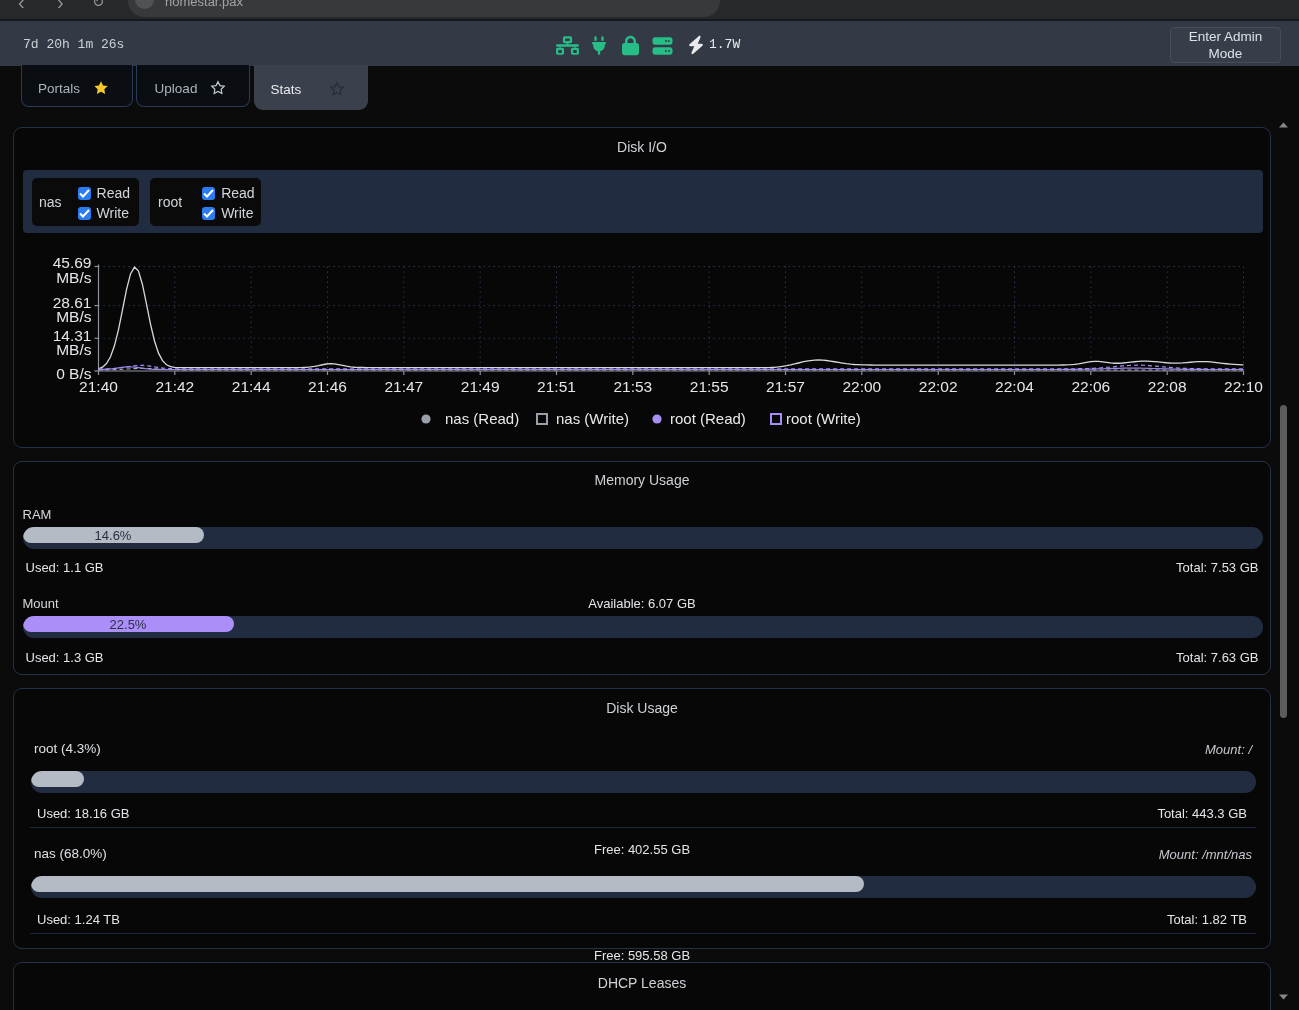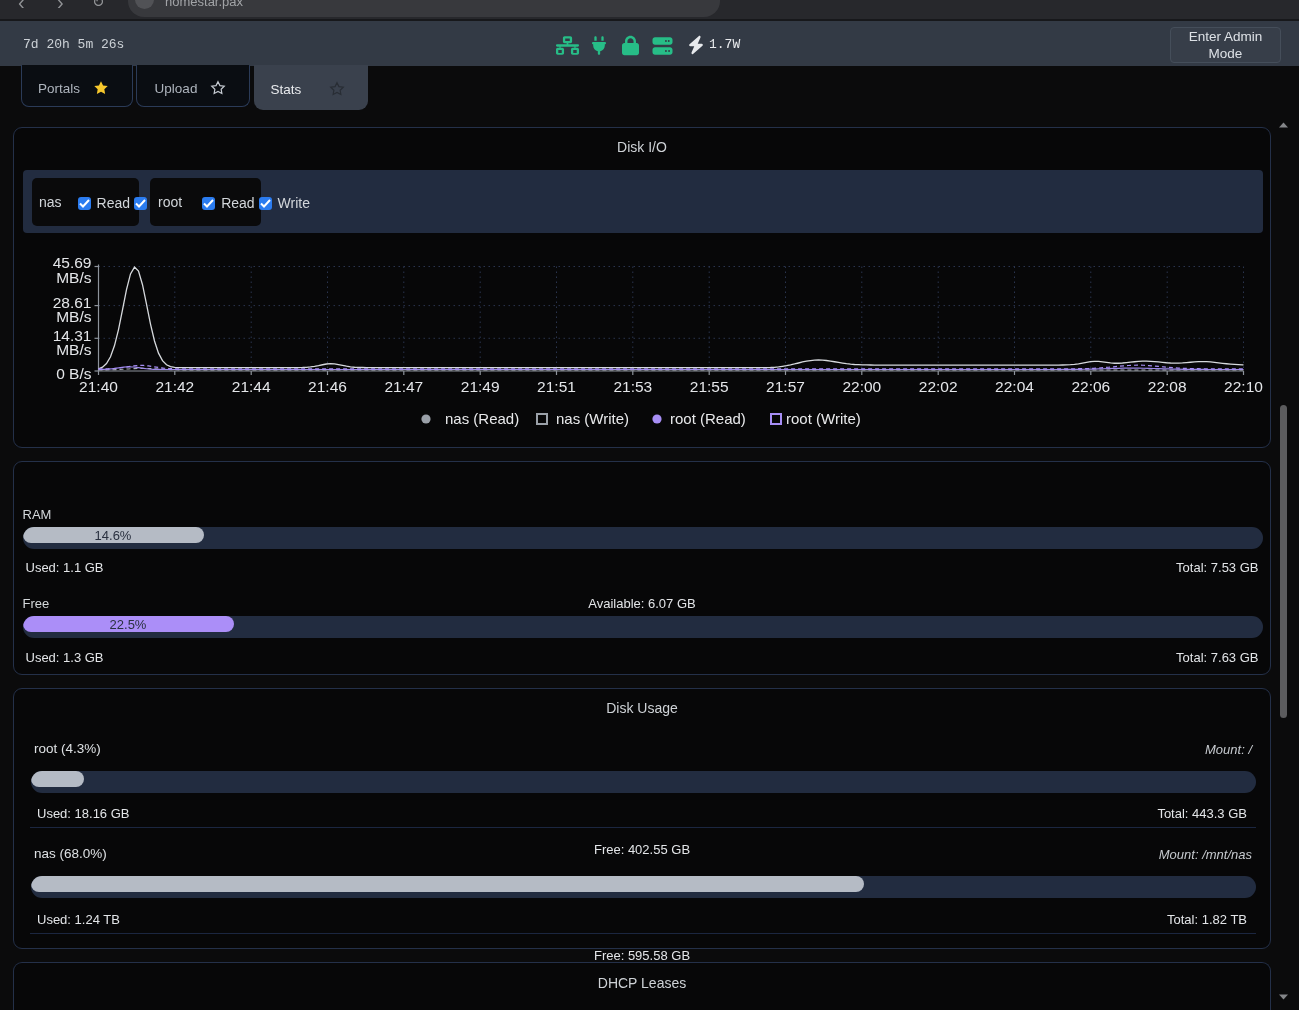--- a/index.html
+++ b/index.html
@@ -38,21 +38,21 @@
     border:1.5px solid #243049; border-radius:9px; }
   .ctitle { position:absolute; width:100%; text-align:center; font-size:14px; color:#ced2d6; }
 
   
   #card1 { top:127px; height:321px; }
   #banner { position:absolute; left:9px; top:42px; width:1240px; height:63px;
     background:#222c40; border-radius:4px; }
   .selbox { position:absolute; top:8px; height:48px; background:#0a0a0b; border-radius:5px;
     display:flex; align-items:center; }
   .selbox .sname { font-size:14px; color:#d2d6da; }
-  .ckcol { display:flex; flex-direction:row; gap:4px; padding-top:2px; }
+  .ckcol { display:flex; flex-direction:column; gap:4px; padding-top:2px; }
   .ckrow { display:flex; align-items:center; gap:6px; font-size:14px; color:#d2d6da; }
   .ckbox { width:13px; height:13px; background:#2b7cf0; border-radius:3px; position:relative; }
   .ckbox svg { position:absolute; left:1px; top:2px; }
 
   
   #card2 { top:461px; height:214px; }
   .blabel { position:absolute; left:8.5px; font-size:13px; color:#d4d8db; }
   .track { position:absolute; left:8.5px; width:1240px; height:22px; background:#222c40;
     border-radius:11px; overflow:hidden; }
   .fill { position:absolute; left:0; top:0; height:16px; border-radius:11px;
@@ -85,21 +85,21 @@
     <span class="glyph" style="left:18px; top:-9px; font-size:20px;">‹</span>
     <span class="glyph" style="left:57px; top:-9px; font-size:20px;">›</span>
     <span class="glyph" style="left:92px; top:-7px; font-size:15px;">↻</span>
     <div id="urlpill">
       <div id="urlbadge"></div>
       <div id="urltext">homestar.pax</div>
     </div>
   </div>
 
   <div class="abs" id="header">
-    <div id="uptime">7d 20h 5m 26s</div>
+    <div id="uptime">7d 20h 1m 26s</div>
     <div id="adminbtn">Enter Admin<br>Mode</div>
 
     <svg class="hicon" style="left:556px; top:15px;" width="23" height="19" viewBox="0 0 640 512" fill="#27bd87">
         <path d="M256 64H384V128H256V64zM240 0C213.5 0 192 21.5 192 48V144C192 170.5 213.5 192 240 192H296V224H32C14.3 224 0 238.3 0 256C0 273.7 14.3 288 32 288H96V320H48C21.5 320 0 341.5 0 368V464C0 490.5 21.5 512 48 512H176C202.5 512 224 490.5 224 464V368C224 341.5 202.5 320 176 320H128V288H512V320H464C437.5 320 416 341.5 416 368V464C416 490.5 437.5 512 464 512H592C618.5 512 640 490.5 640 464V368C640 341.5 618.5 320 592 320H544V288H608C625.7 288 640 273.7 640 256C640 238.3 625.7 224 608 224H344V192H400C426.5 192 448 170.5 448 144V48C448 21.5 426.5 0 400 0H240zM64 464V384H160V464H64zM480 464V384H576V464H480z"></path>
       </svg>
     <svg class="hicon" style="left:592px; top:14px;" width="14" height="21" viewBox="0 0 384 512" fill="#27bd87">
         <path d="M96 0C78.3 0 64 14.3 64 32v96h64V32c0-17.7-14.3-32-32-32zM288 0c-17.7 0-32 14.3-32 32v96h64V32c0-17.7-14.3-32-32-32zM32 160c-17.7 0-32 14.3-32 32s14.3 32 32 32v32c0 77.4 55 142 128 156.8V480c0 17.7 14.3 32 32 32s32-14.3 32-32V412.8C297 398 352 333.4 352 256V224c17.7 0 32-14.3 32-32s-14.3-32-32-32H32z"></path>
       </svg>
     <svg class="hicon" style="left:622px; top:14px;" width="17" height="21" viewBox="0 0 448 512" fill="#27bd87">
         <path d="M144 144v48H304V144c0-44.2-35.8-80-80-80s-80 35.8-80 80zM80 192V144C80 64.5 144.5 0 224 0s144 64.5 144 144v48h16c35.3 0 64 28.7 64 64V448c0 35.3-28.7 64-64 64H64c-35.3 0-64-28.7-64-64V256c0-35.3 28.7-64 64-64H80z"></path>
@@ -241,26 +241,27 @@
 <rect x="524" y="286" width="10" height="10" fill="none" stroke="#9aa0a8" stroke-width="2"></rect>
 <text x="543" y="296" font-size="15" fill="#e8e9eb">nas (Write)</text>
 <circle cx="644" cy="291" r="4.6" fill="#a78ef5"></circle>
 <text x="657" y="296" font-size="15" fill="#e8e9eb">root (Read)</text>
 <rect x="758" y="286" width="10" height="10" fill="none" stroke="#a78ef5" stroke-width="2"></rect>
 <text x="773" y="296" font-size="15" fill="#e8e9eb">root (Write)</text>
 </svg>
   </div>
 
   <div class="card" id="card2">
+    <div class="ctitle" style="top:10px;">Memory Usage</div>
     <div class="blabel" style="top:45px;">RAM</div>
     <div class="track" style="top:65px;">
         <div class="fill" style="width:181px; background:#b5bbc5;">14.6%</div>
       </div>
     <div class="statrow" style="top:98px;"><span>Used: 1.1 GB</span><span class="c">Available: 6.07 GB</span><span class="r">Total: 7.53 GB</span></div>
-    <div class="blabel" style="top:134px;">Free</div>
+    <div class="blabel" style="top:134px;">Mount</div>
     <div class="track" style="top:154px;">
         <div class="fill" style="width:211px; background:#ab8ef8;">22.5%</div>
       </div>
     <div class="statrow" style="top:188px;"><span>Used: 1.3 GB</span><span class="c">Free: 6.33 GB</span><span class="r">Total: 7.63 GB</span></div>
   </div>
 
   <div class="card" id="card3">
     <div class="ctitle" style="top:11px;">Disk Usage</div>
     <div class="dlabel" style="top:52px;">root (4.3%)</div>
     <div class="mount" style="top:53px;">Mount: /</div>

